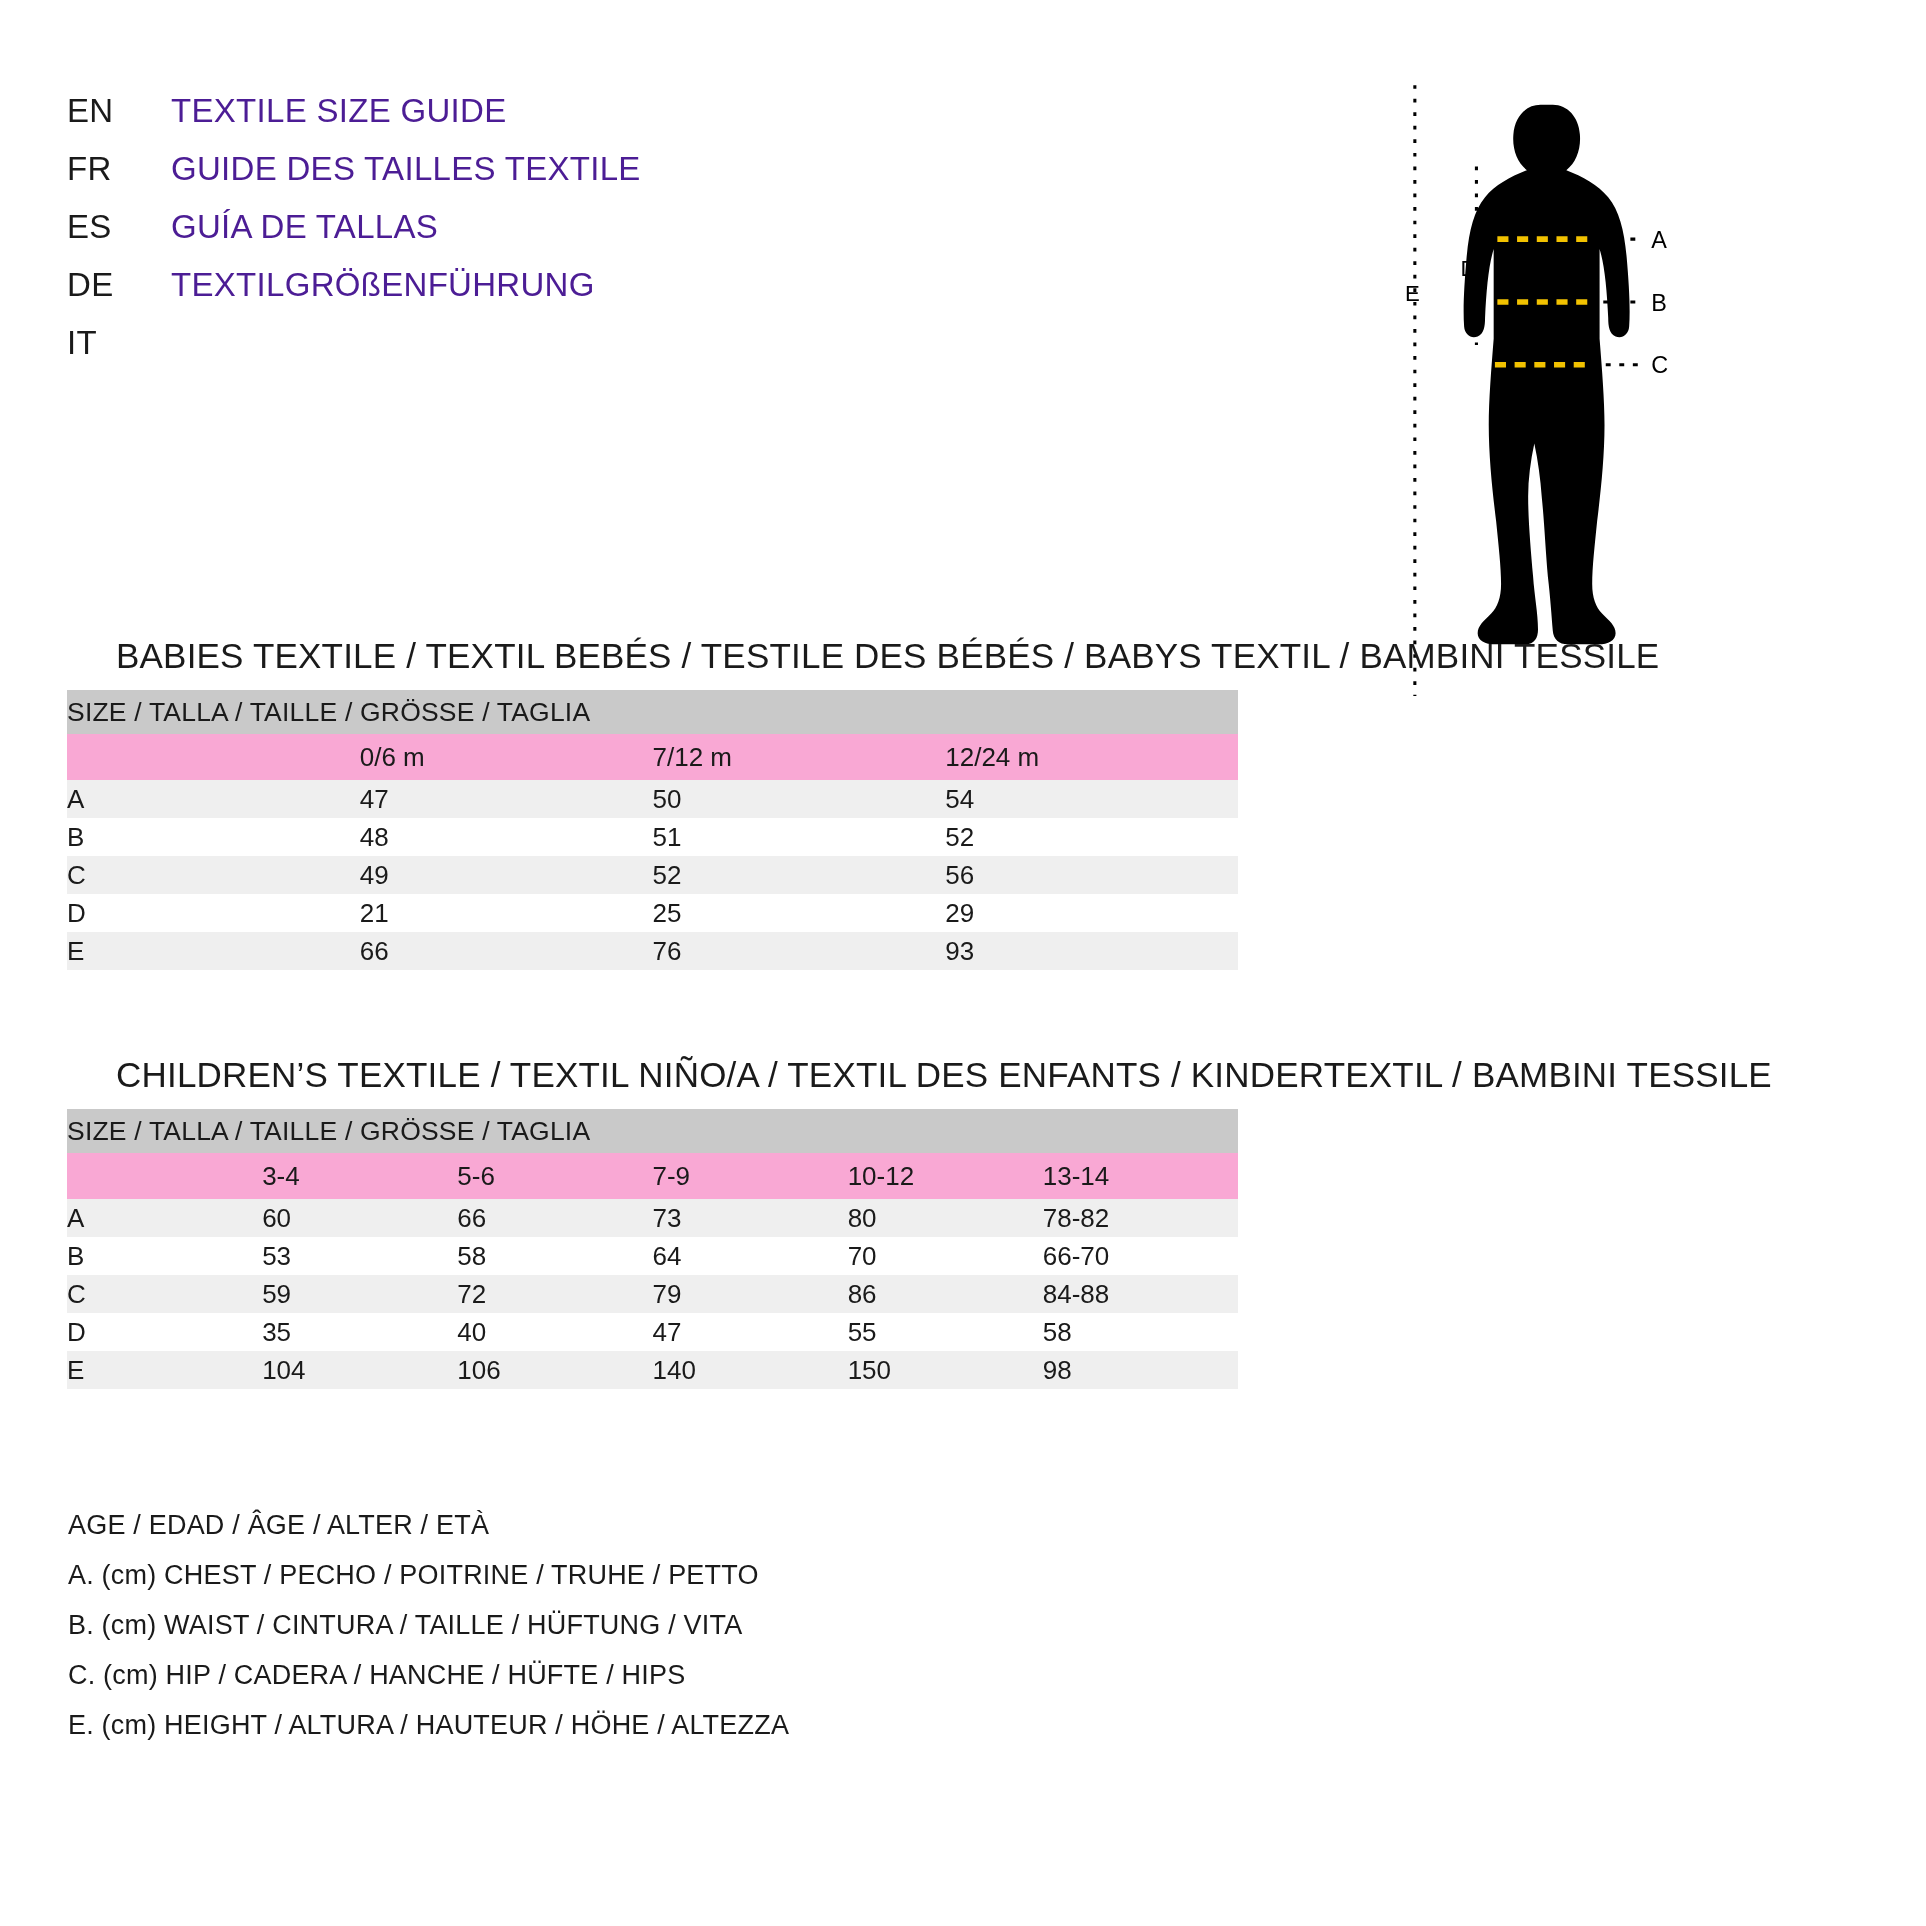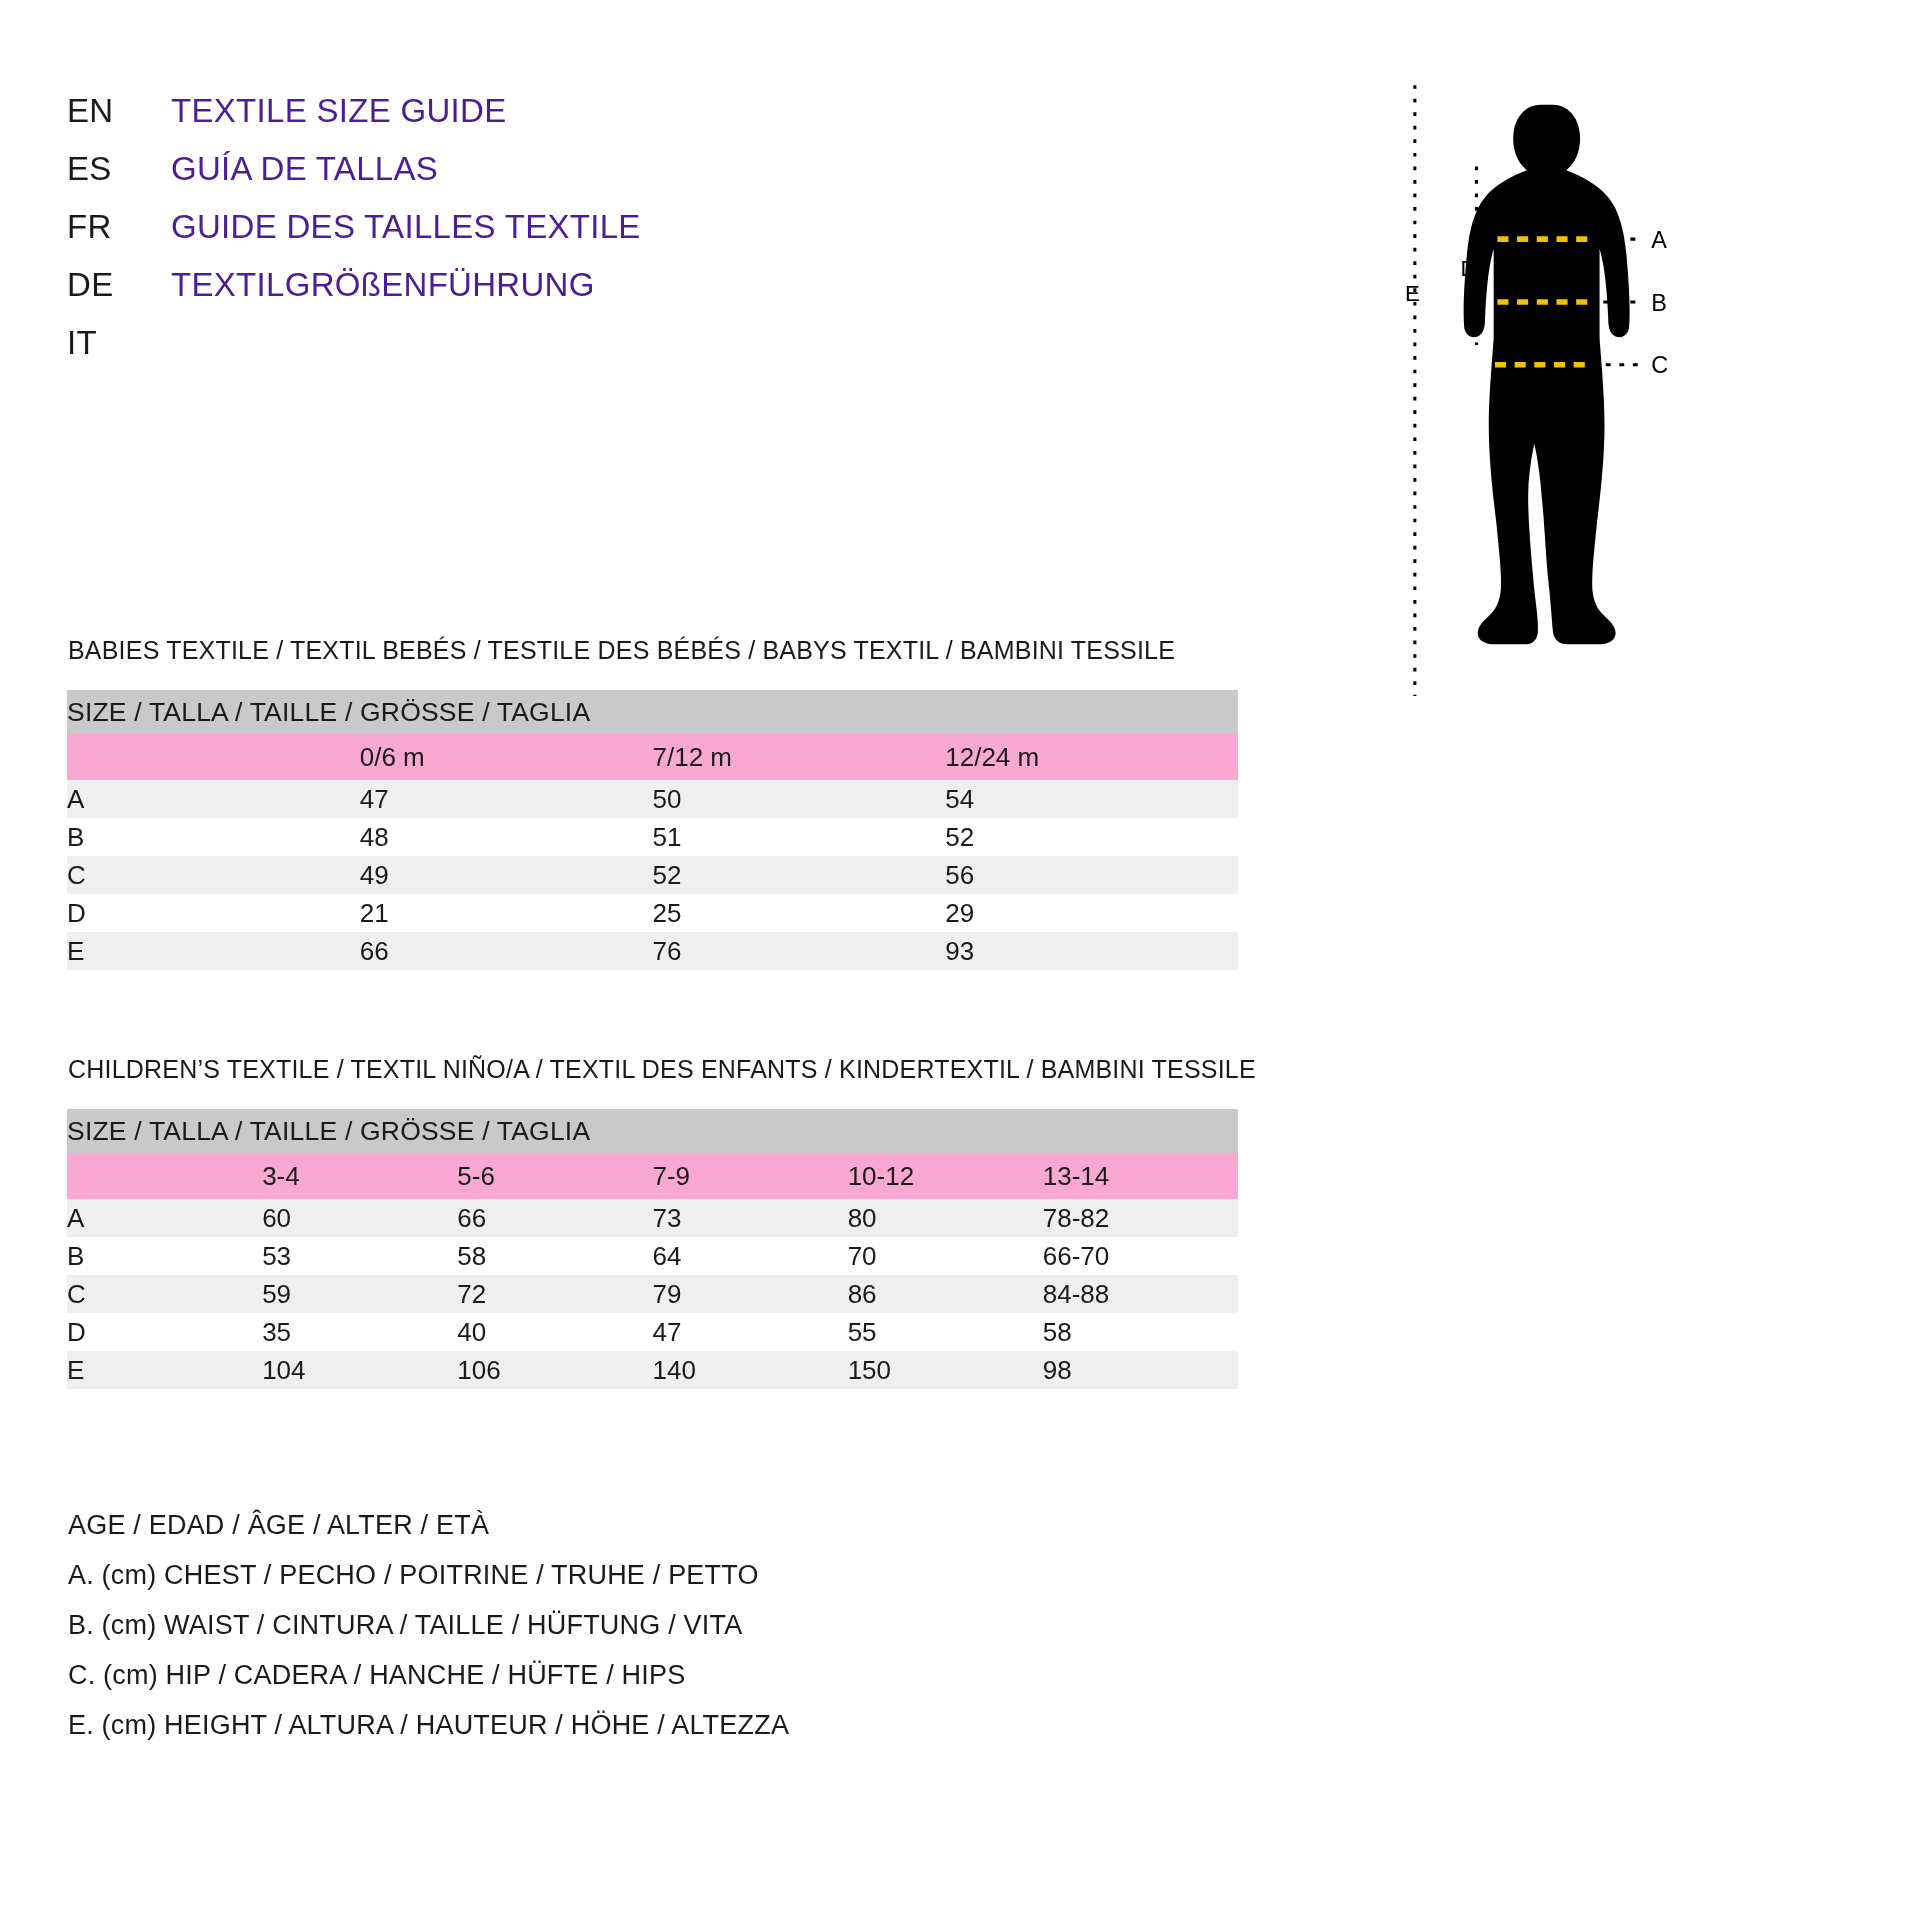--- a/index.html
+++ b/index.html
@@ -53,24 +53,25 @@
     left: 1405px;
     top: 80px;
     width: 468px;
     height: 684px;
   }
   .fig-svg { display: block; }
 
   
   .section-title {
     position: absolute;
-    font-size: 25px;
+    font-size: 35px;
     letter-spacing: 0.2px;
     color: #1a1a1a;
     white-space: nowrap;
+    margin-left: 48px;
   }
   #babies-title { left: 68px; top: 636px; }
   #children-title { left: 68px; top: 1055px; text-align: center; }
 
   
   .size-table {
     position: absolute;
     border-collapse: collapse;
     table-layout: fixed;
     font-size: 26px;
@@ -122,26 +123,26 @@
 <body>
 
 <div class="page">
 
   <div class="lang-block">
     <div class="lang-row">
       <div class="lang-code">EN</div>
       <div class="lang-text">TEXTILE SIZE GUIDE</div>
     </div>
     <div class="lang-row">
+      <div class="lang-code">FR</div>
+      <div class="lang-text">GUIDE DES TAILLES TEXTILE</div>
+    </div>
+    <div class="lang-row">
       <div class="lang-code">ES</div>
       <div class="lang-text">GUÍA DE TALLAS</div>
-    </div>
-    <div class="lang-row">
-      <div class="lang-code">FR</div>
-      <div class="lang-text">GUIDE DES TAILLES TEXTILE</div>
     </div>
     <div class="lang-row">
       <div class="lang-code">DE</div>
       <div class="lang-text">TEXTILGRÖßENFÜHRUNG</div>
     </div>
     <div class="lang-row">
       <div class="lang-code">IT</div>
     </div>
   </div>
 

